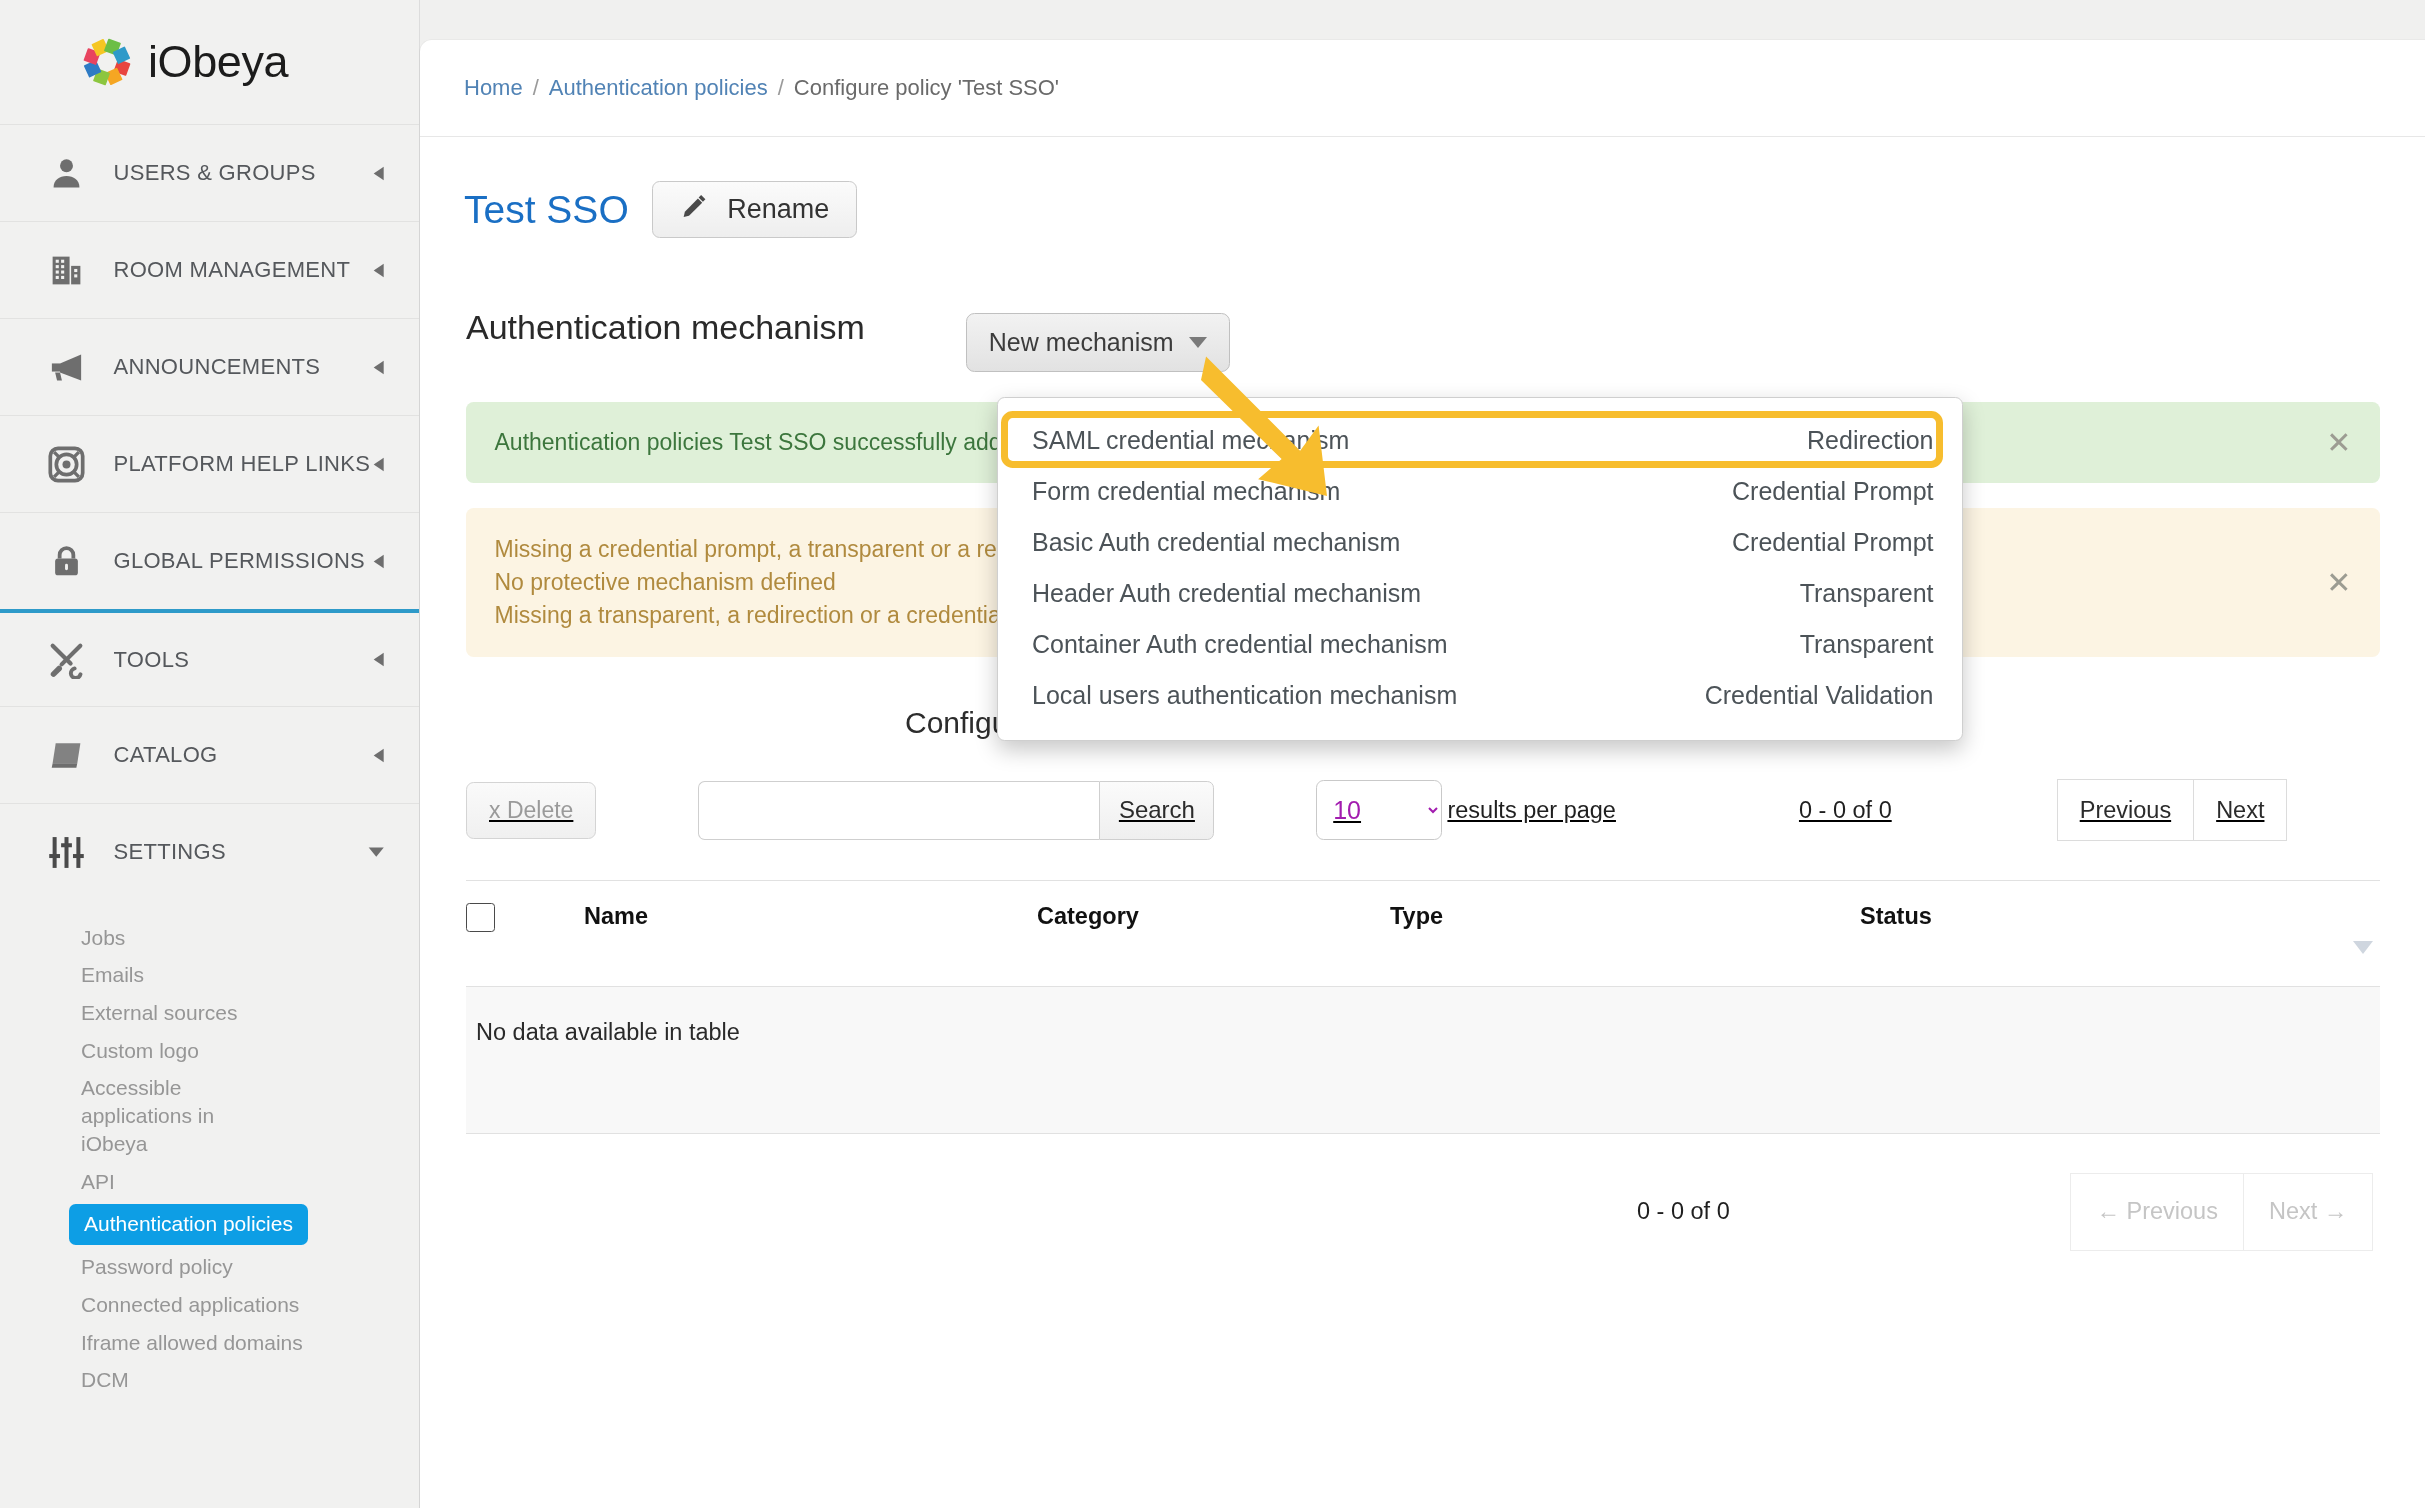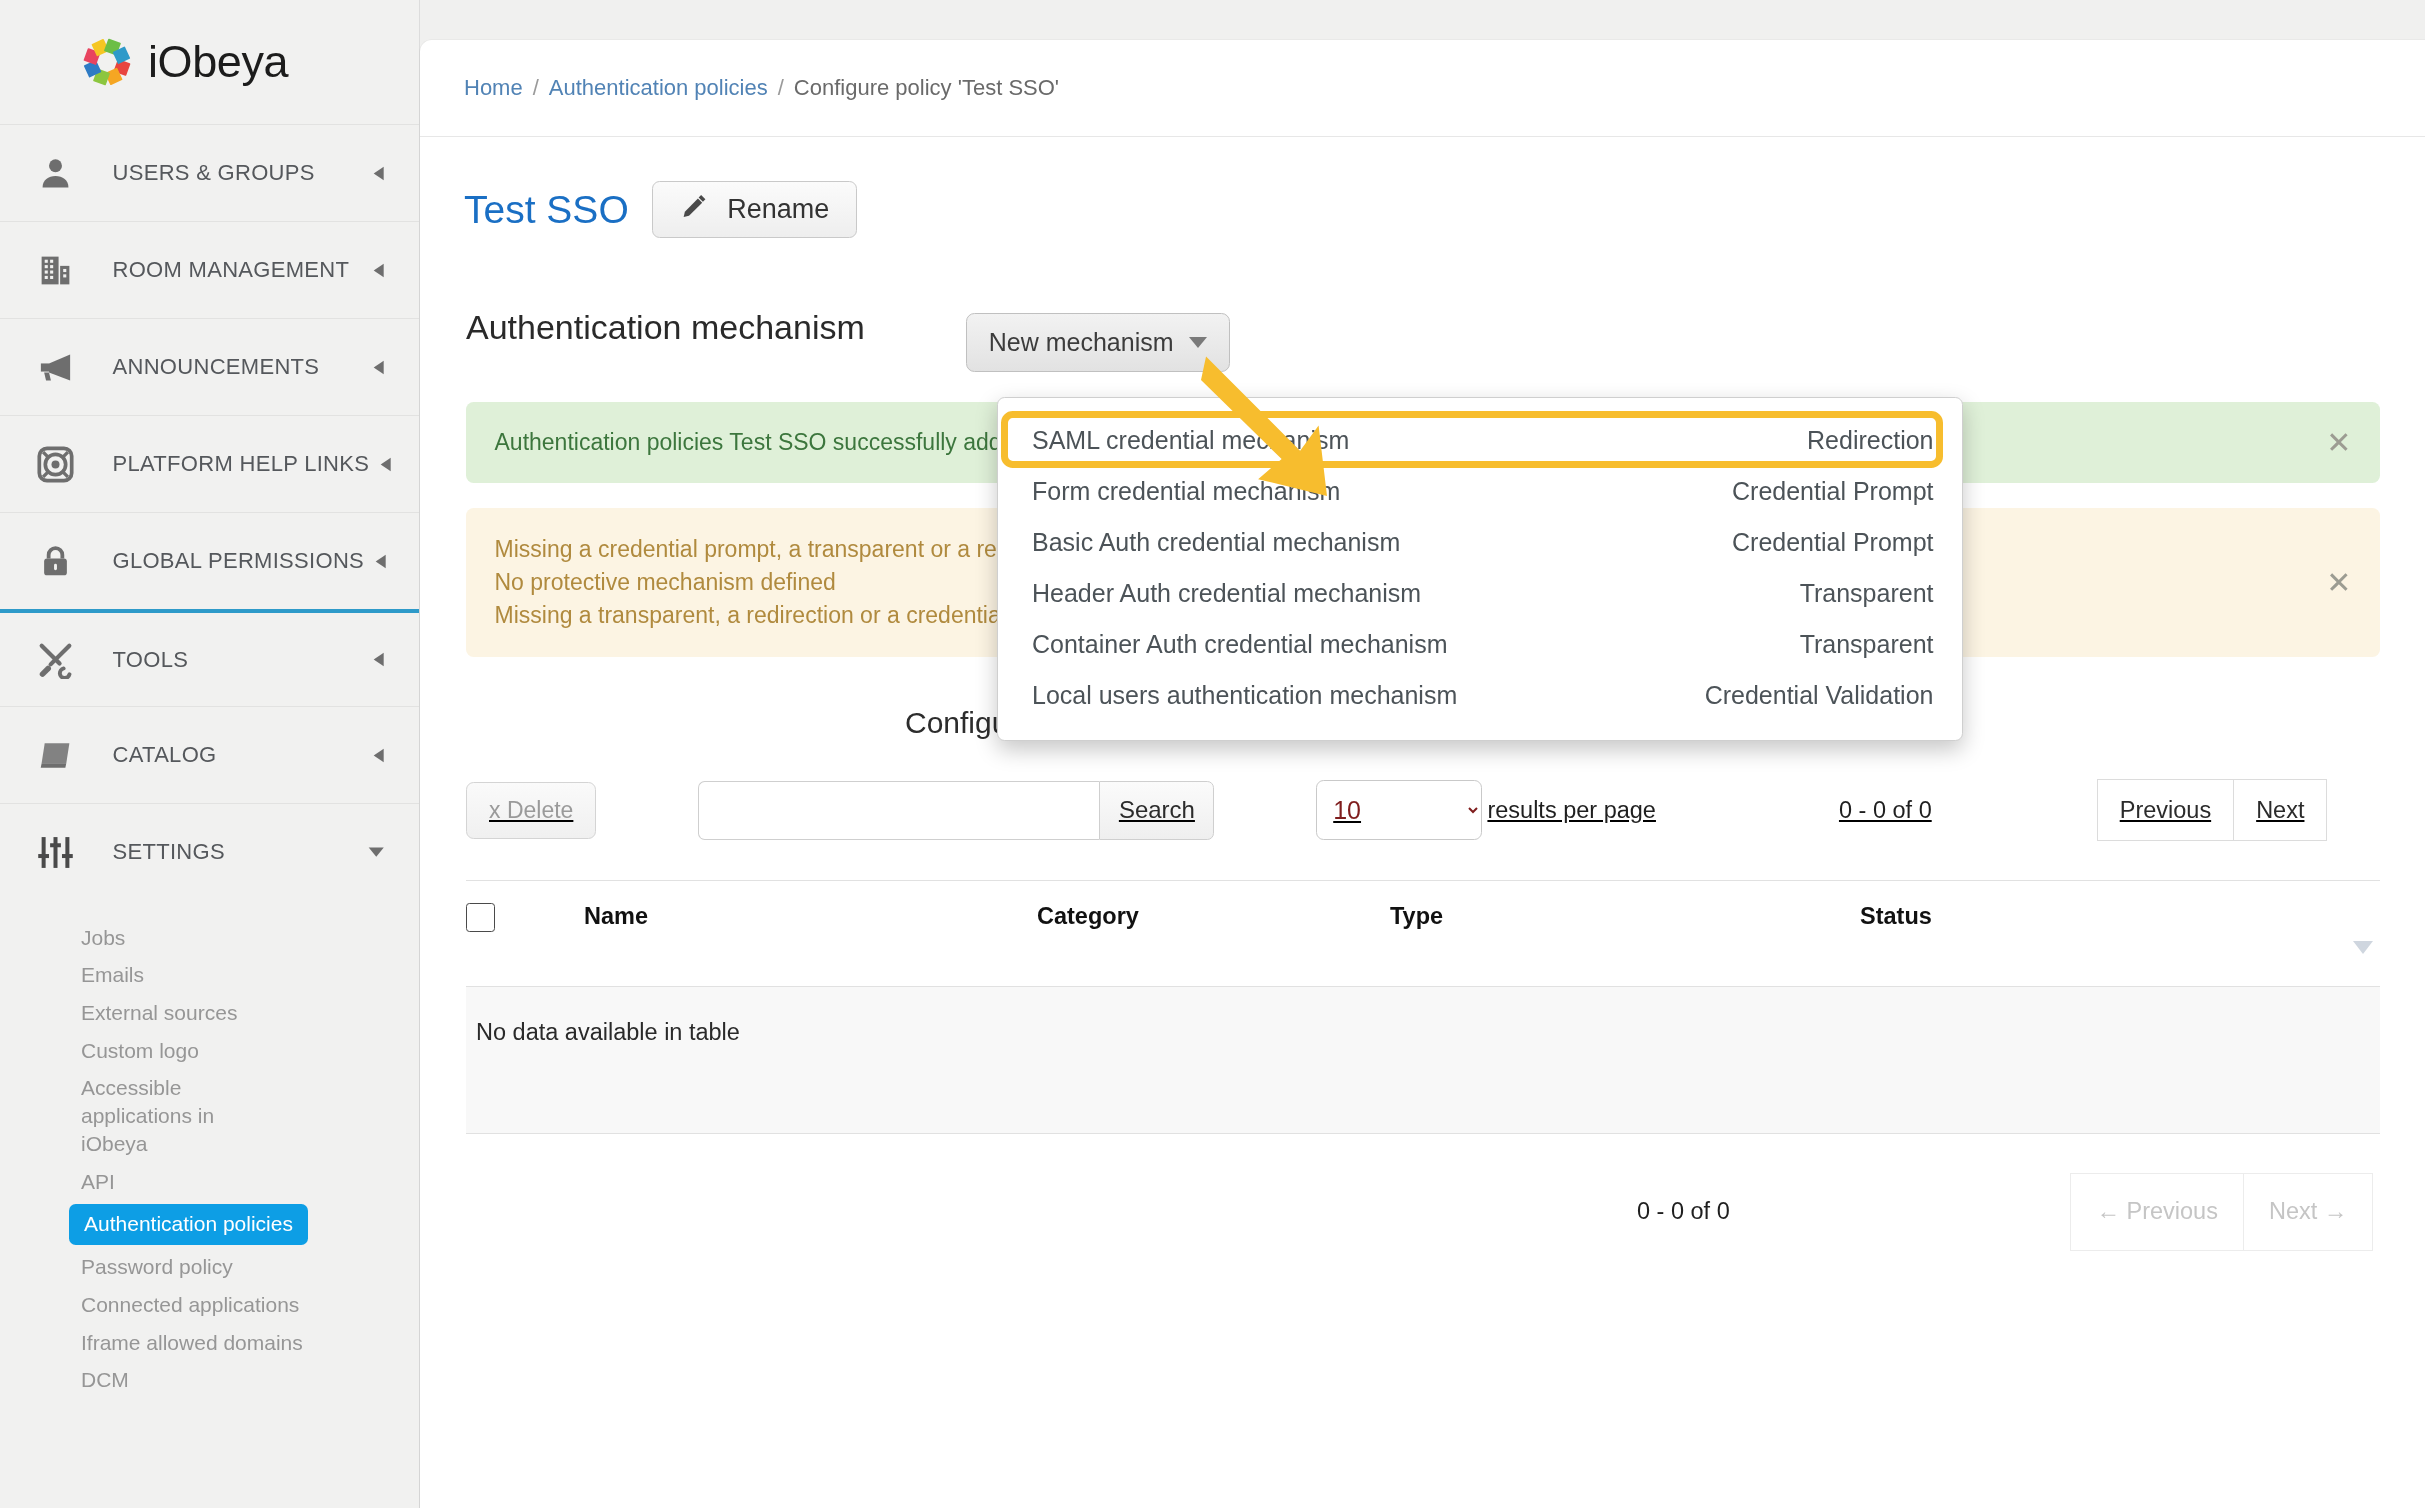--- a/index.html
+++ b/index.html
@@ -24,23 +24,22 @@
   }
   .brand-logo { width: 52px; height: 52px; position: relative; }
   .brand-name {
     font-family: Liberation Sans, sans-serif;
     font-size: 45px; color: #1c1c1c; letter-spacing: -0.4px;
   }
   .nav-section {
     height: 97px;
     display: flex; align-items: center;
     border-top: 0.8px solid #e2e2e1;
-    padding-left: 32px;
+    padding-left: 43px;
     position: relative;
-    gap: 10px;
   }
   .nav-section.first { border-top: 0.8px solid #e2e2e1; }
   .nav-section.accent-top { border-top: 4.2px solid #2e9ac9; }
   .nav-ico {
     width: 47px; height: 47px; margin-right: 23.5px;
     display: flex; align-items: center; justify-content: center;
     color: #6e6e6e; flex: none;
   }
   .nav-ico svg { display: block; }
   .nav-label {
@@ -166,24 +165,24 @@
     font-family: "Liberation Sans", sans-serif;
     outline: none; color: #333; background: #fff;
   }
   .search-btn {
     height: 59px; padding: 0 18.5px; font-size: 24px;
     border: 0.8px solid #cfcfcf; border-radius: 0 6.7px 6.7px 0;
     background: linear-gradient(#fbfbfb,#efefef); color: #2b2b2b;
   }
   .per-sel {
     margin-left: 102px;
-    width: 166px; height: 60px;
+    width: 126px; height: 60px;
     font-size: 25px; padding: 0 11.8px;
     border: 0.8px solid #c9c9c9; border-radius: 7.6px;
-    background: #fff; color: #7f1d1d;
+    background: #fff; color: #a21caf;
     font-family: "Liberation Sans", sans-serif;
   }
   .per-label { font-size: 23.5px; color: #1f1f1f; margin-left: 5px; }
   .count-top { font-size: 23.5px; color: #1f1f1f; margin-left: 183px; }
   .pager { display: flex; margin-left: 165px; }
   .pager .pg {
     height: 62px; padding: 0 22px; font-size: 23.5px;
     display: flex; align-items: center;
     border: 0.8px solid #dcdcdc; background: #fff; color: #2b2b2b;
     cursor: pointer;

